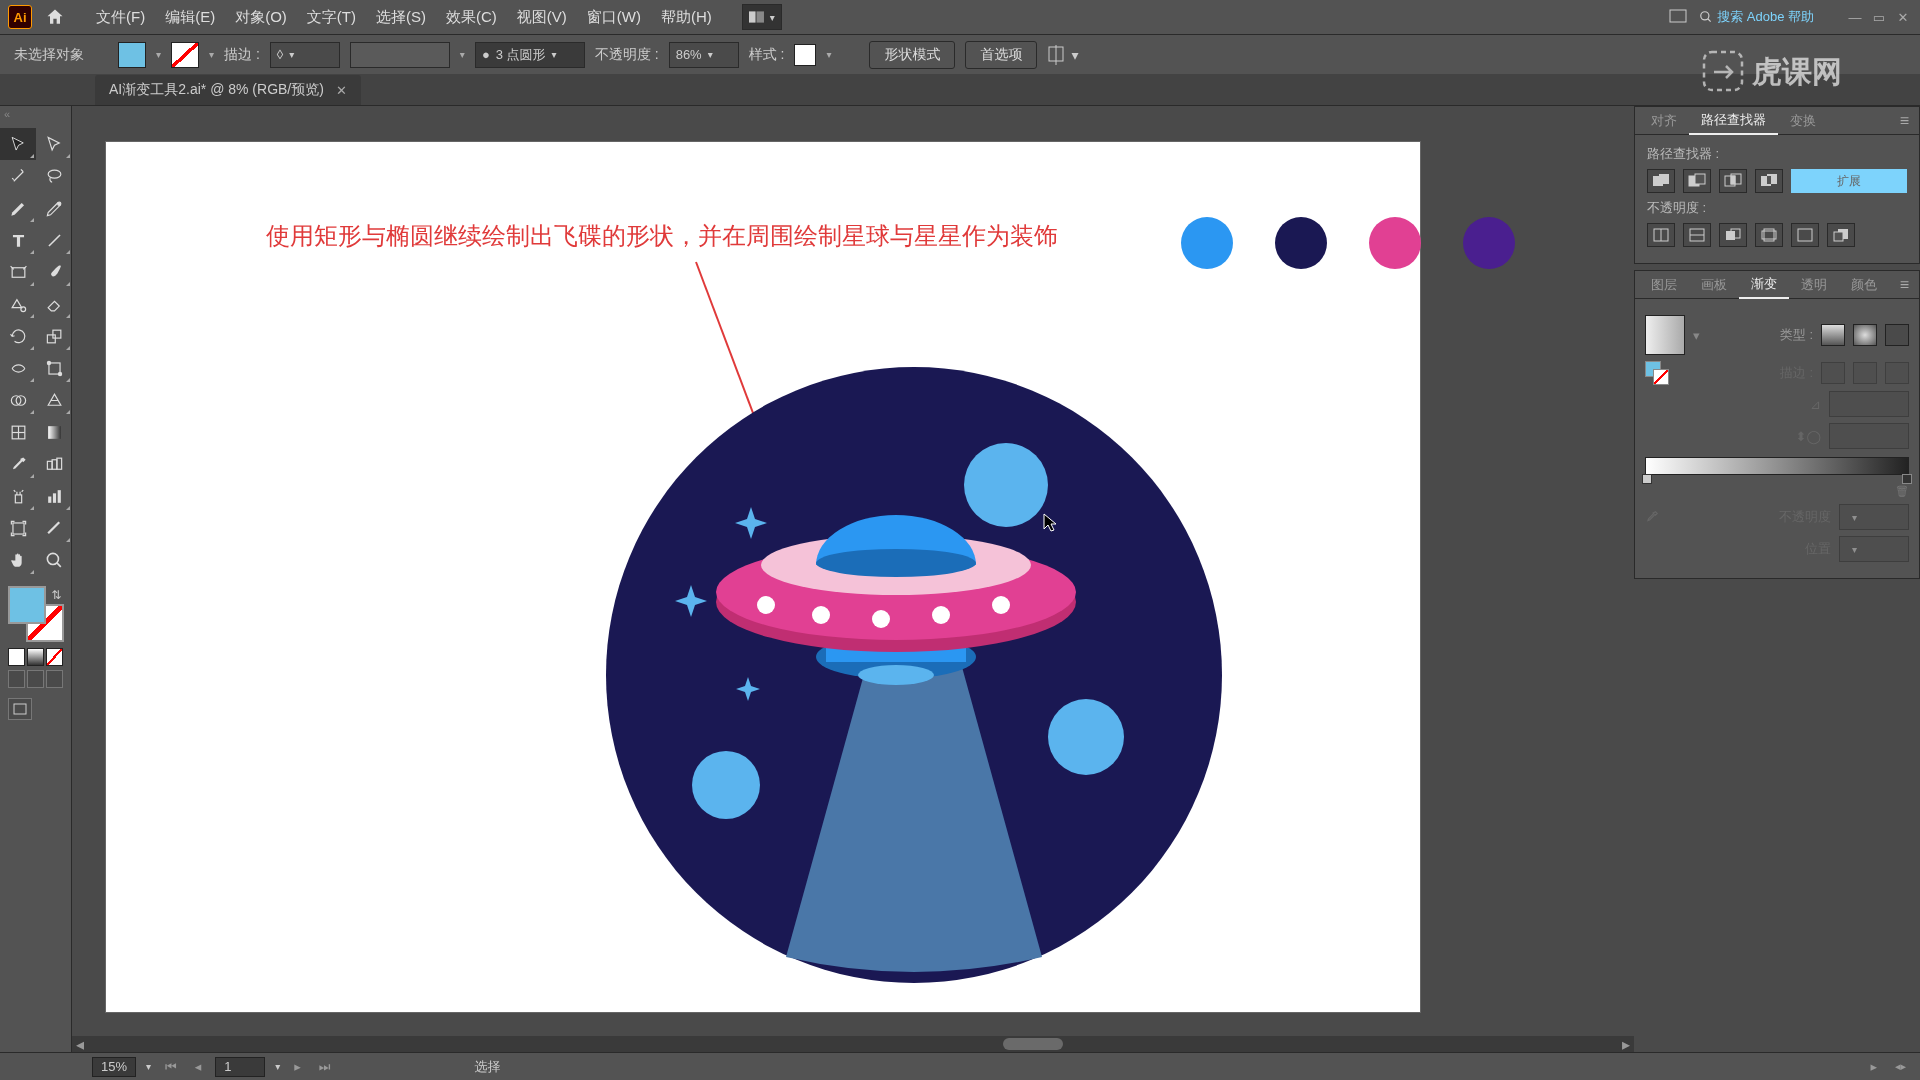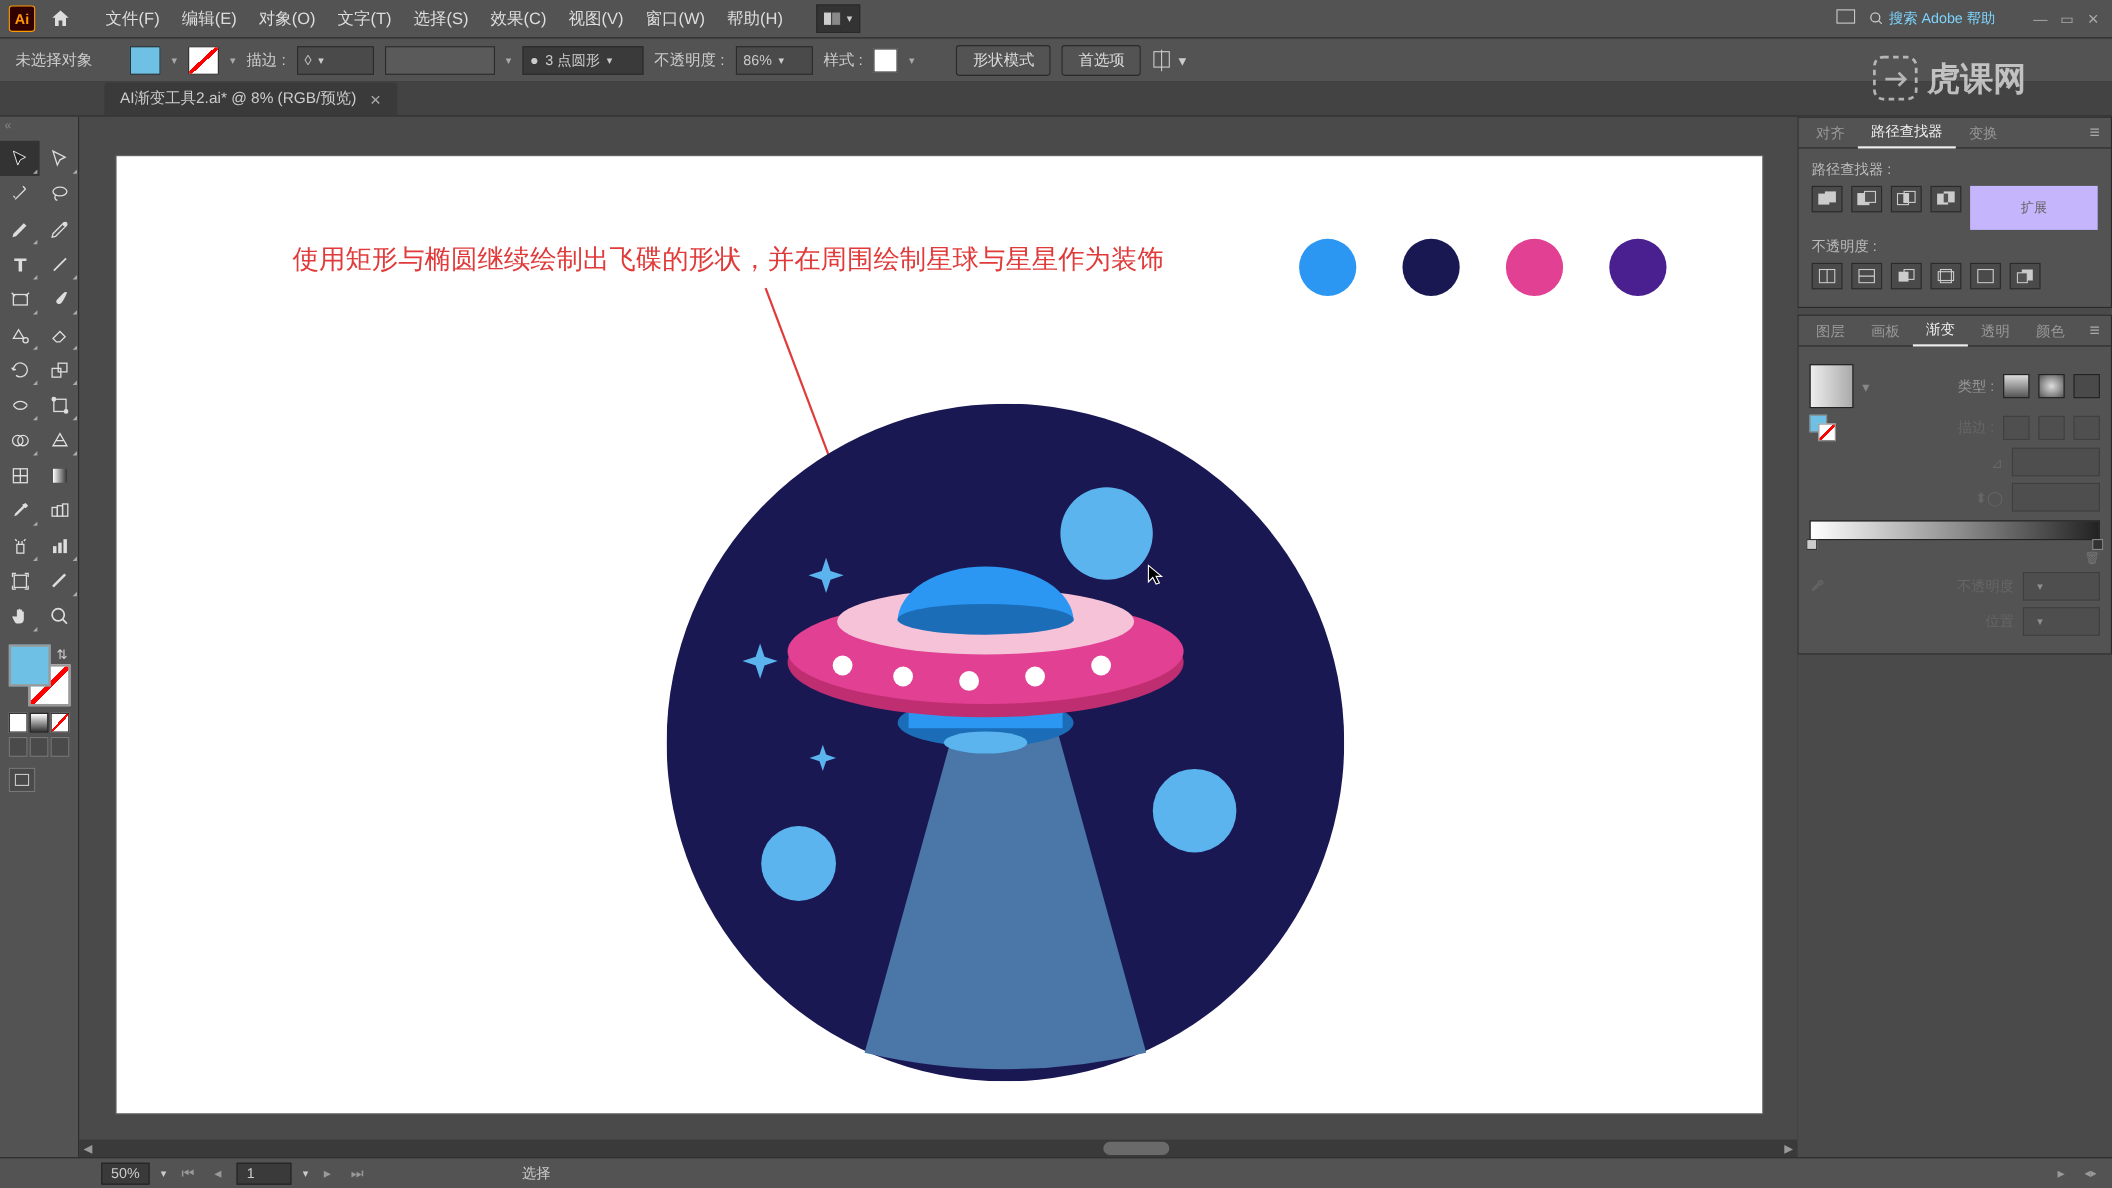--- a/index.html
+++ b/index.html
@@ -35,36 +35,36 @@
 .tool .dot{position:absolute;right:2px;bottom:2px;width:0;height:0;border-left:4px solid transparent;border-bottom:4px solid #aaa}
 .color-sect{padding:6px 4px}
 .fillstroke{position:relative;width:56px;height:56px;margin:4px auto}
 .fill-sq{position:absolute;left:0;top:0;width:38px;height:38px;background:#6ec1e4;border:2px solid #999;z-index:2}
 .stroke-sq{position:absolute;right:0;bottom:0;width:38px;height:38px;background:#fff;border:2px solid #999;z-index:1}
 .stroke-sq::after{content:"";position:absolute;left:0;top:0;right:0;bottom:0;background:linear-gradient(to top left,transparent 45%,red 45%,red 55%,transparent 55%)}
 .swap-ic{position:absolute;right:2px;top:2px;color:#ccc;font-size:12px}
 .mini-row{display:flex;gap:2px;padding:2px 4px}
 .mini-sw{width:18px;height:18px;border:1px solid #222}
 .canvas-area{flex:1;background:#4a4a4a;position:relative;overflow:hidden}
-.artboard{position:absolute;left:34px;top:36px;width:1496px;height:870px;background:#fff;box-shadow:0 0 0 1px #666}
+.artboard{position:absolute;left:34px;top:36px;width:1314px;height:870px;background:#fff;box-shadow:0 0 0 1px #666}
 .callout{position:absolute;left:160px;top:78px;color:#e03a3a;font-size:24px;font-weight:500}
 .arrow-svg{position:absolute;left:460px;top:110px}
 .palette-dots{position:absolute;left:1075px;top:75px;display:flex;gap:42px}
 .pd{width:52px;height:52px;border-radius:50%}
 .ufo-scene{position:absolute;left:500px;top:225px;width:616px;height:616px}
 .canvas-cursor{position:absolute;left:935px;top:370px;z-index:20;pointer-events:none}
 .panel-col{width:286px;background:#4a4a4a;display:flex;flex-direction:column}
 .panel-grp{background:#535353;margin-bottom:6px;border:1px solid #2a2a2a}
 .panel-tabs{display:flex;height:28px;border-bottom:1px solid #2a2a2a;align-items:center;padding:0 4px}
 .ptab{padding:0 12px;color:#999;font-size:13px;height:28px;display:flex;align-items:center;cursor:pointer}
 .ptab.active{color:#eee;border-bottom:2px solid #eee}
 .panel-body{padding:10px 12px;color:#bbb;font-size:13px}
 .pf-row{display:flex;gap:8px;margin:6px 0}
 .pf-btn{width:28px;height:24px;background:#4a4a4a;border:1px solid #2a2a2a;cursor:pointer;display:flex;align-items:center;justify-content:center;color:#ccc}
-.pf-wide{flex:1;background:#c4b5fd;color:#666;display:flex;align-items:center;justify-content:center;height:40px;font-size:12px}
+.pf-wide{flex:1;background:#7dd3fc;color:#666;display:flex;align-items:center;justify-content:center;height:24px;font-size:12px}
 .grad-panel{background:#535353;border:1px solid #2a2a2a}
 .grad-body{padding:10px;color:#999;font-size:13px}
 .grad-row{display:flex;align-items:center;gap:8px;margin:6px 0}
 .grad-preview{width:40px;height:40px;background:linear-gradient(to right,#eee,#aaa);border:1px solid #222}
 .grad-type-btn{width:24px;height:22px;border:1px solid #222;background:#4a4a4a;cursor:pointer}
 .grad-slider{height:18px;background:linear-gradient(to right,#fff,#222);border:1px solid #222;position:relative;margin:8px 0}
 .statusbar{position:absolute;bottom:0;left:0;right:0;height:28px;background:#535353;border-top:1px solid #2a2a2a;display:flex;align-items:center;padding:0 10px;color:#ccc;font-size:13px;gap:10px}
 .sb-field{background:#3a3a3a;border:1px solid #222;padding:2px 8px;height:20px;display:flex;align-items:center}
 .nav-btn{color:#999;cursor:pointer;padding:0 4px}
 .watermark{position:absolute;right:20px;top:44px;z-index:100;opacity:.8;pointer-events:none}
@@ -597,21 +597,21 @@
             </div>
         </div>
       </div>
     </div>
   </div>
 </div>
 
 <div class="statusbar">
   <div style="width:72px"></div>
   <div class="sb-field">
-      <span>50%</span>
+      <span>15%</span>
     </div>
   <span class="chev" style="font-size:10px">▾</span>
   <span class="nav-btn">⏮</span>
   <span class="nav-btn">◂</span>
   <div class="sb-field" style="width:50px">
       <span>1</span>
     </div>
   <span class="chev" style="font-size:10px">▾</span>
   <span class="nav-btn">▸</span>
   <span class="nav-btn">⏭</span>

